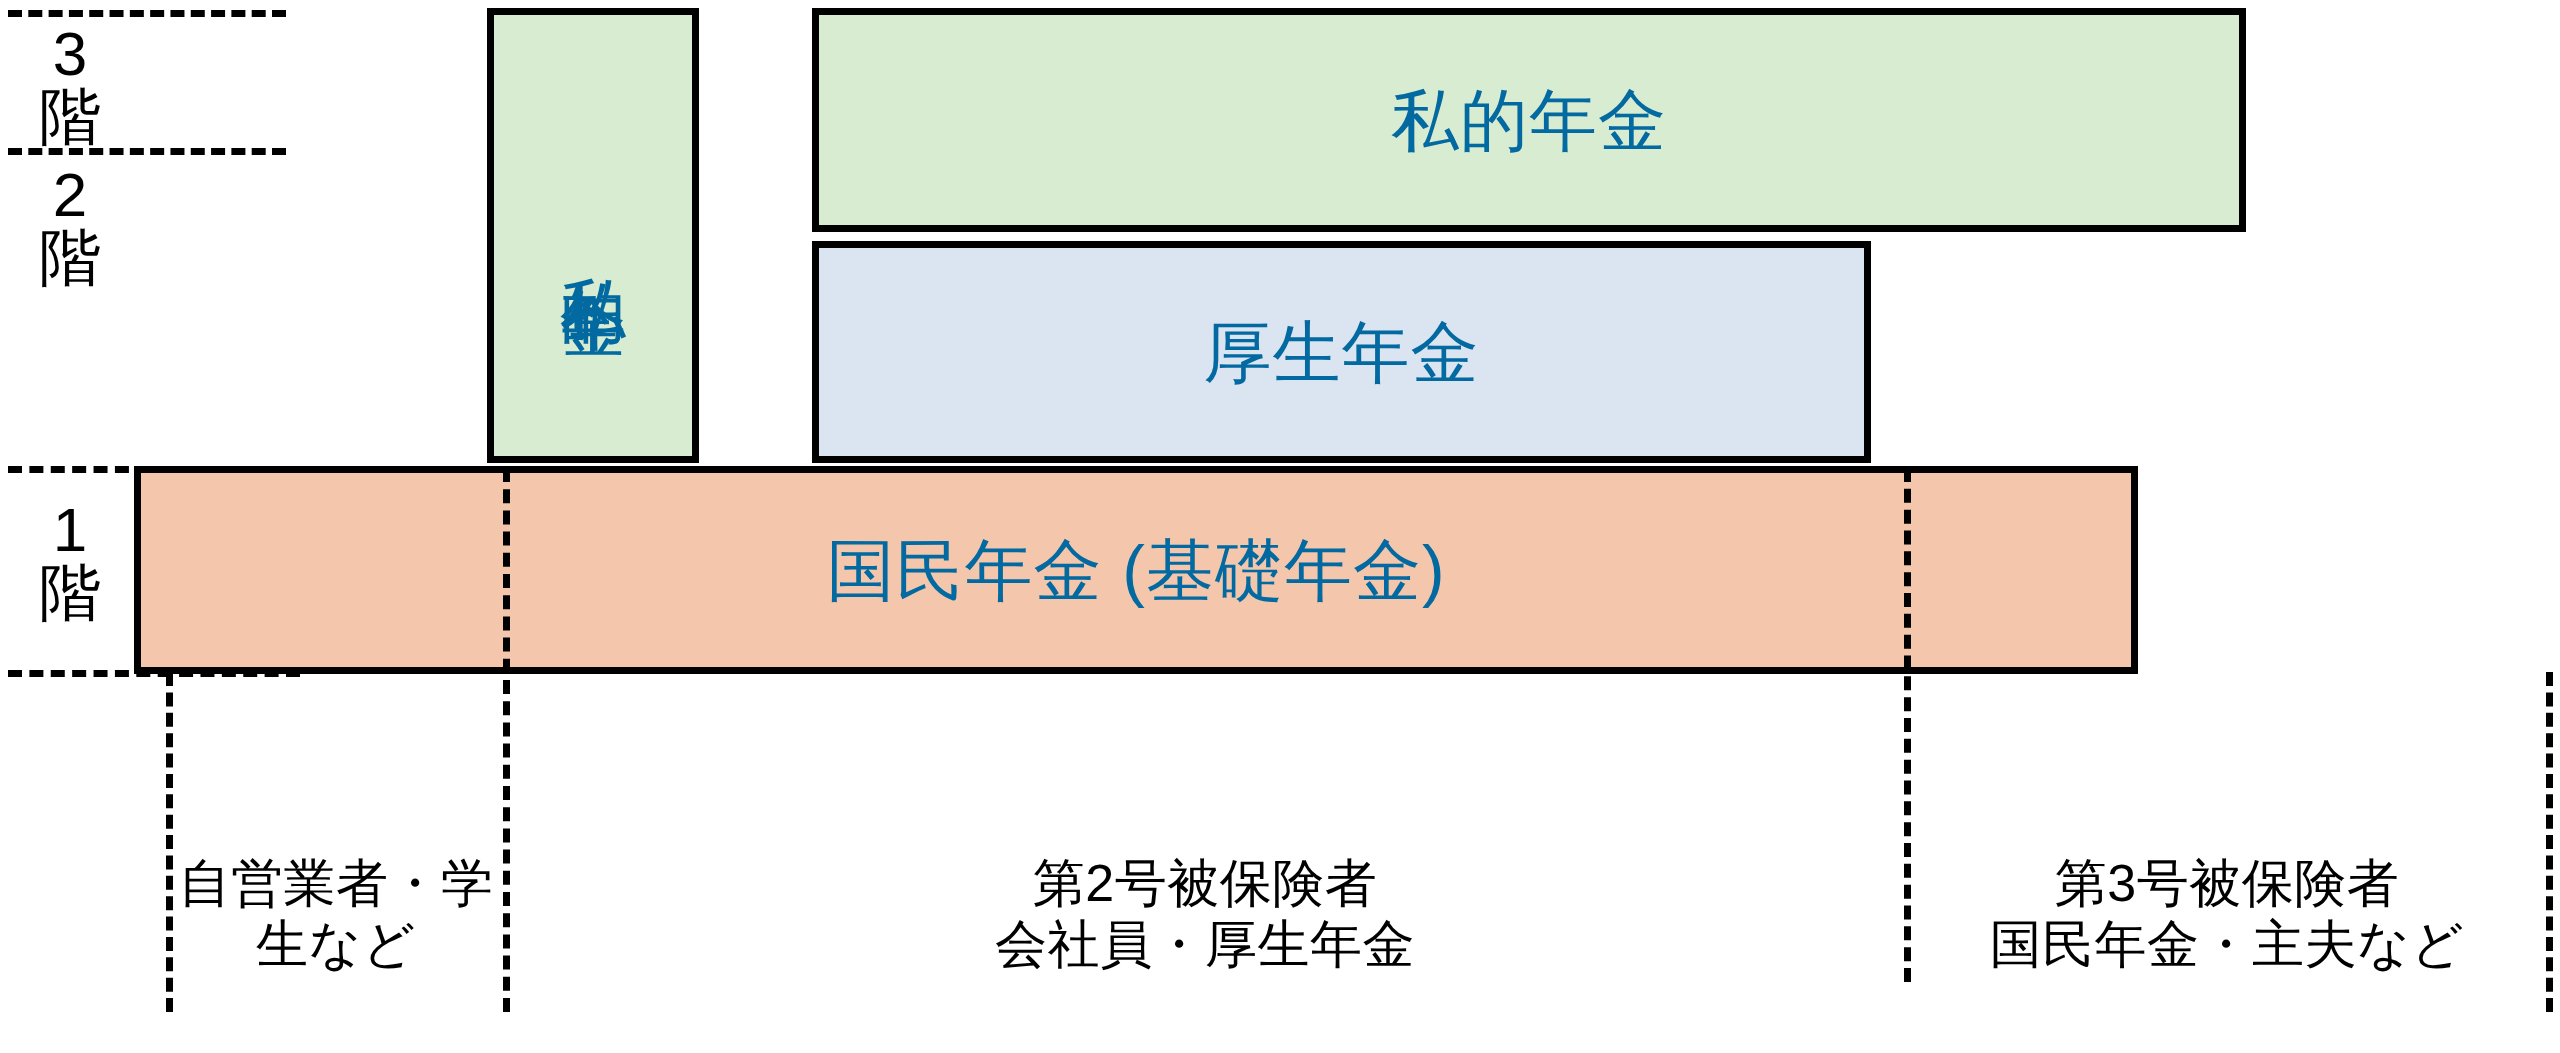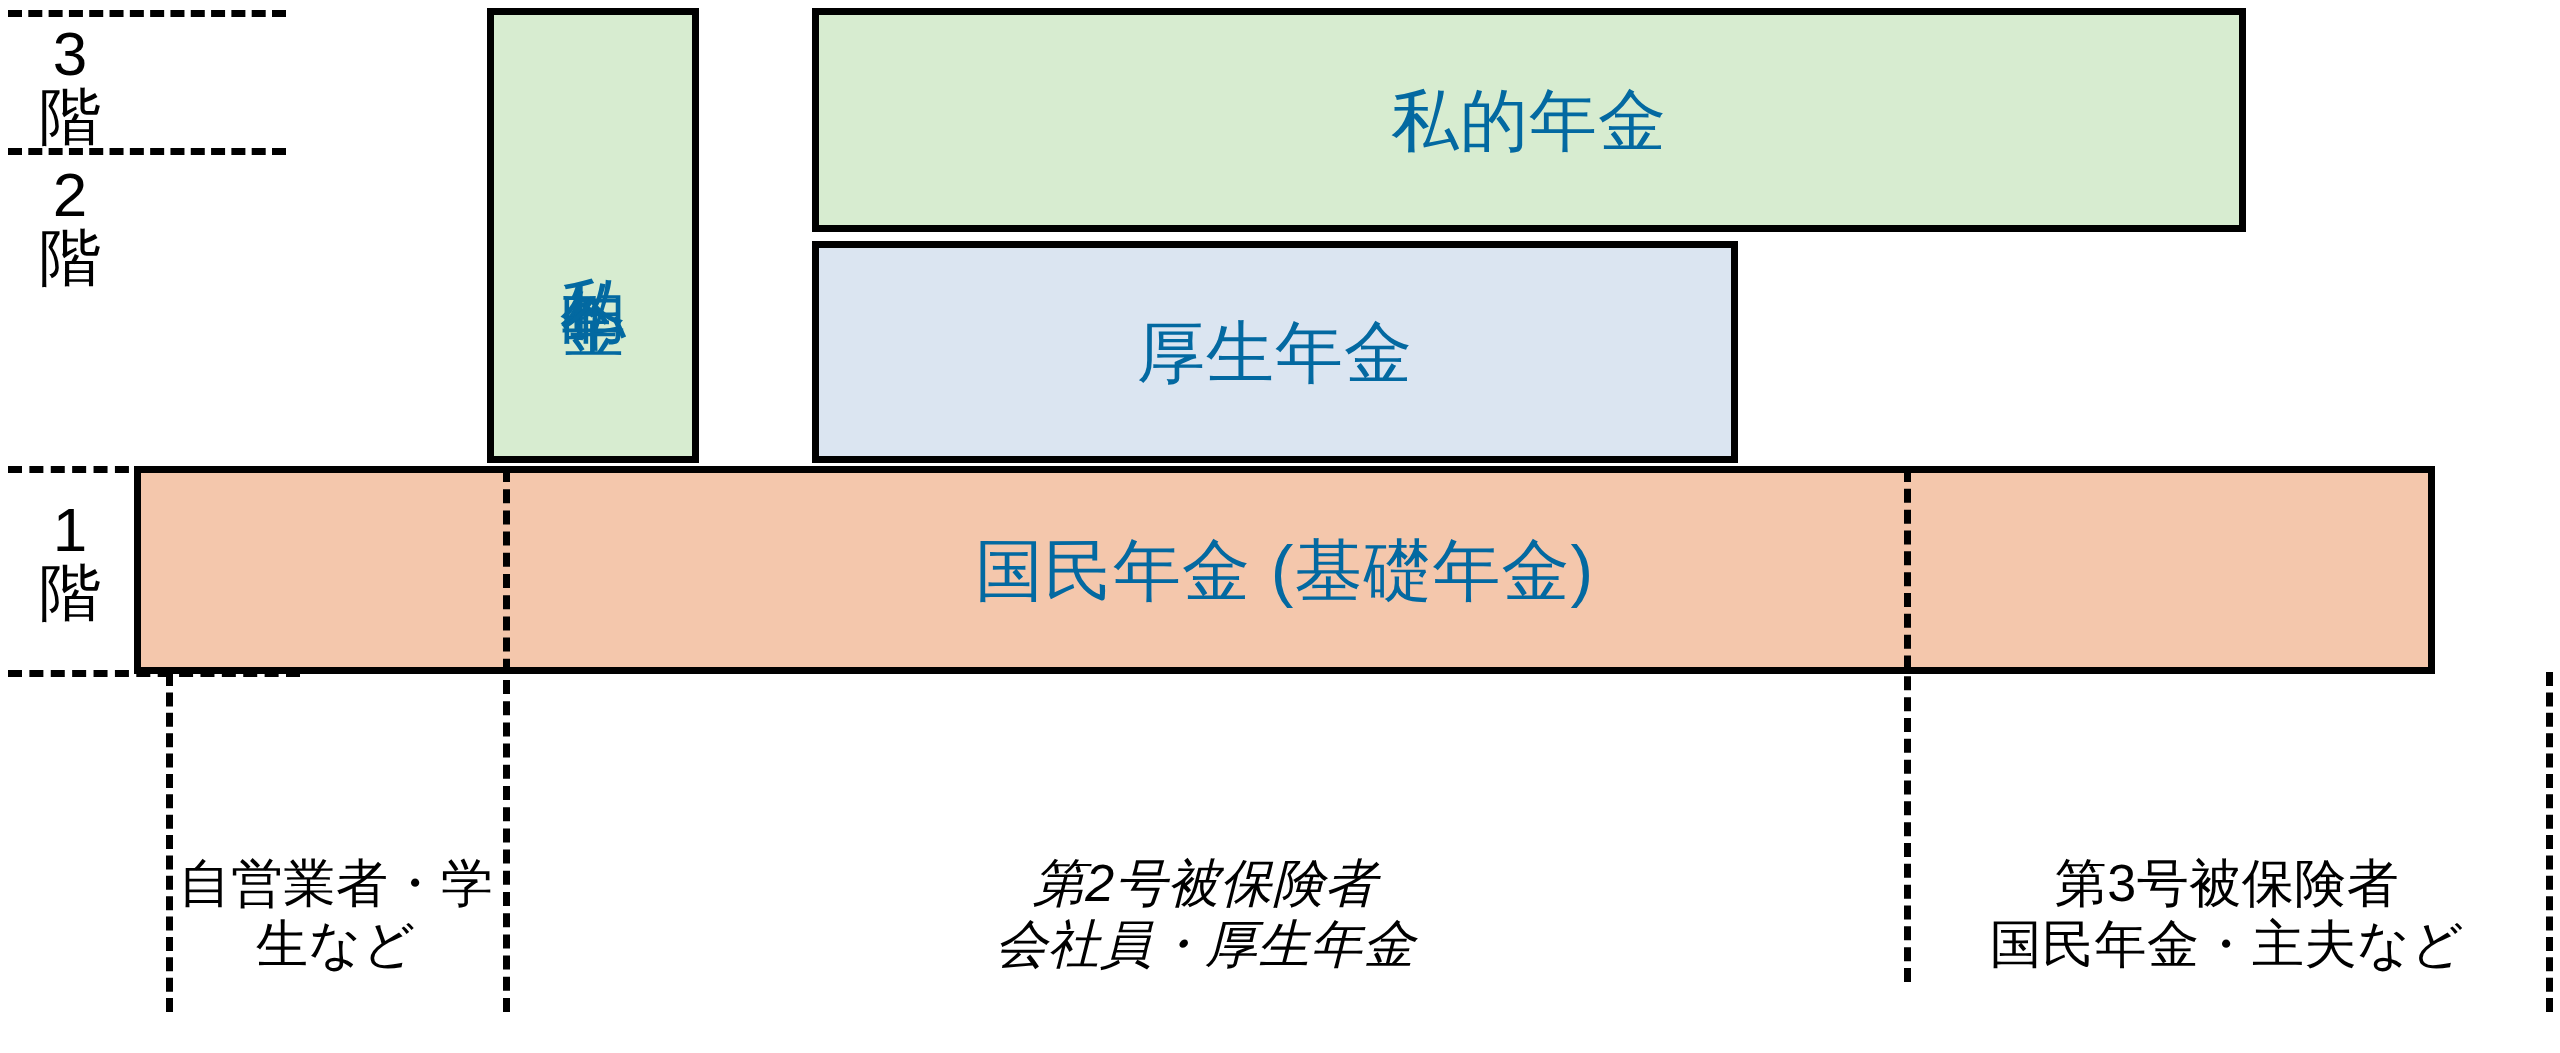--- a/index.html
+++ b/index.html
@@ -113,41 +113,41 @@
   </div>
 
   <div class="box box-green vertical" style="left:487px; top:8px; width:212px; height:455px;">
     <span class="box-text">私的年金</span>
   </div>
 
   <div class="box box-green" style="left:812px; top:8px; width:1434px; height:224px;">
     <span class="box-text">私的年金</span>
   </div>
 
-  <div class="box box-blue" style="left:812px; top:241px; width:926px; height:222px;">
+  <div class="box box-blue" style="left:812px; top:241px; width:1059px; height:222px;">
     <span class="box-text">厚生年金</span>
   </div>
 
-  <div class="box box-orange" style="left:134px; top:466px; width:2301px; height:208px;">
+  <div class="box box-orange" style="left:134px; top:466px; width:2004px; height:208px;">
     <span class="box-text">国民年金 (基礎年金)</span>
   </div>
 
   <div class="vdash" style="left:166px; top:672px; height:340px;"></div>
 
   <div class="vdash" style="left:503px; top:468px; height:544px;"></div>
 
   <div class="vdash" style="left:1904px; top:468px; height:514px;"></div>
 
   <div class="vdash" style="left:2546px; top:672px; height:340px;"></div>
 
   <div class="caption" style="left:168px; top:853px; width:336px;">
     <span class="l2">自営業者・学生など</span>
   </div>
 
-  <div class="caption" style="left:507px; top:853px; width:1396px;font-style:italic;">
+  <div class="caption" style="left:507px; top:853px; width:1396px;">
     <span class="l1">第2号被保険者</span>
     <span class="l2">会社員・厚生年金</span>
   </div>
 
   <div class="caption" style="left:1908px; top:853px; width:638px;">
     <span class="l1">第3号被保険者</span>
     <span class="l2">国民年金・主夫など</span>
   </div>
 
 </div>

